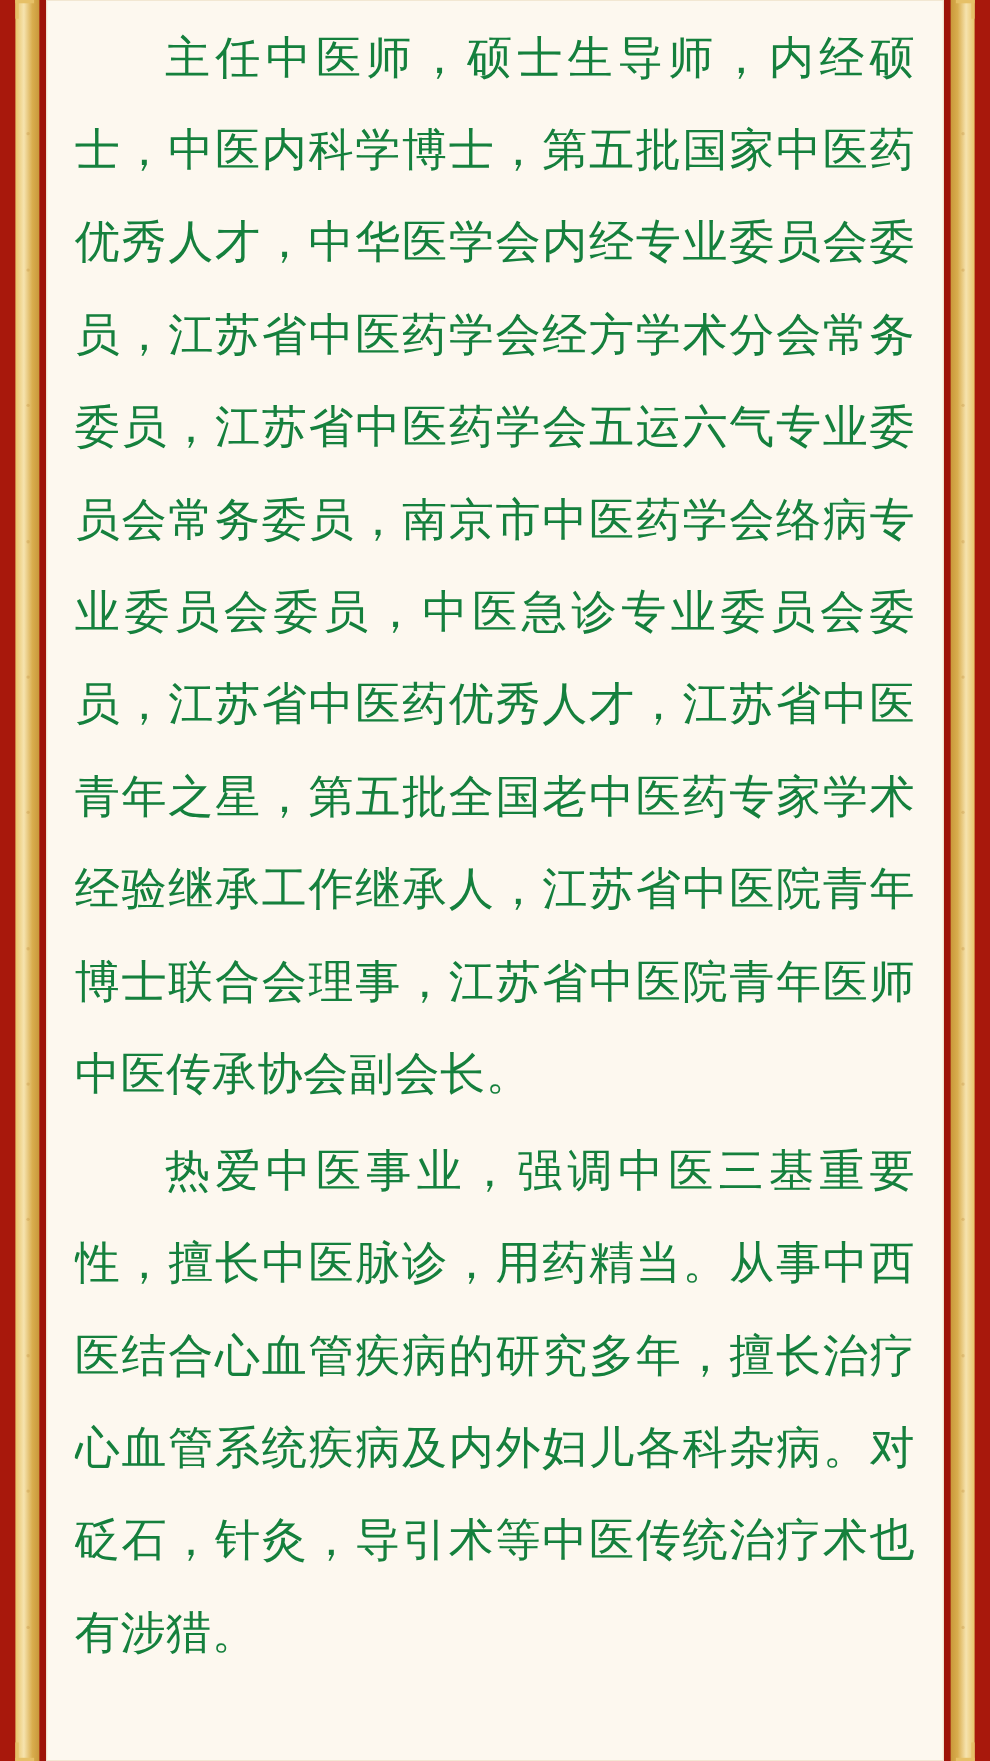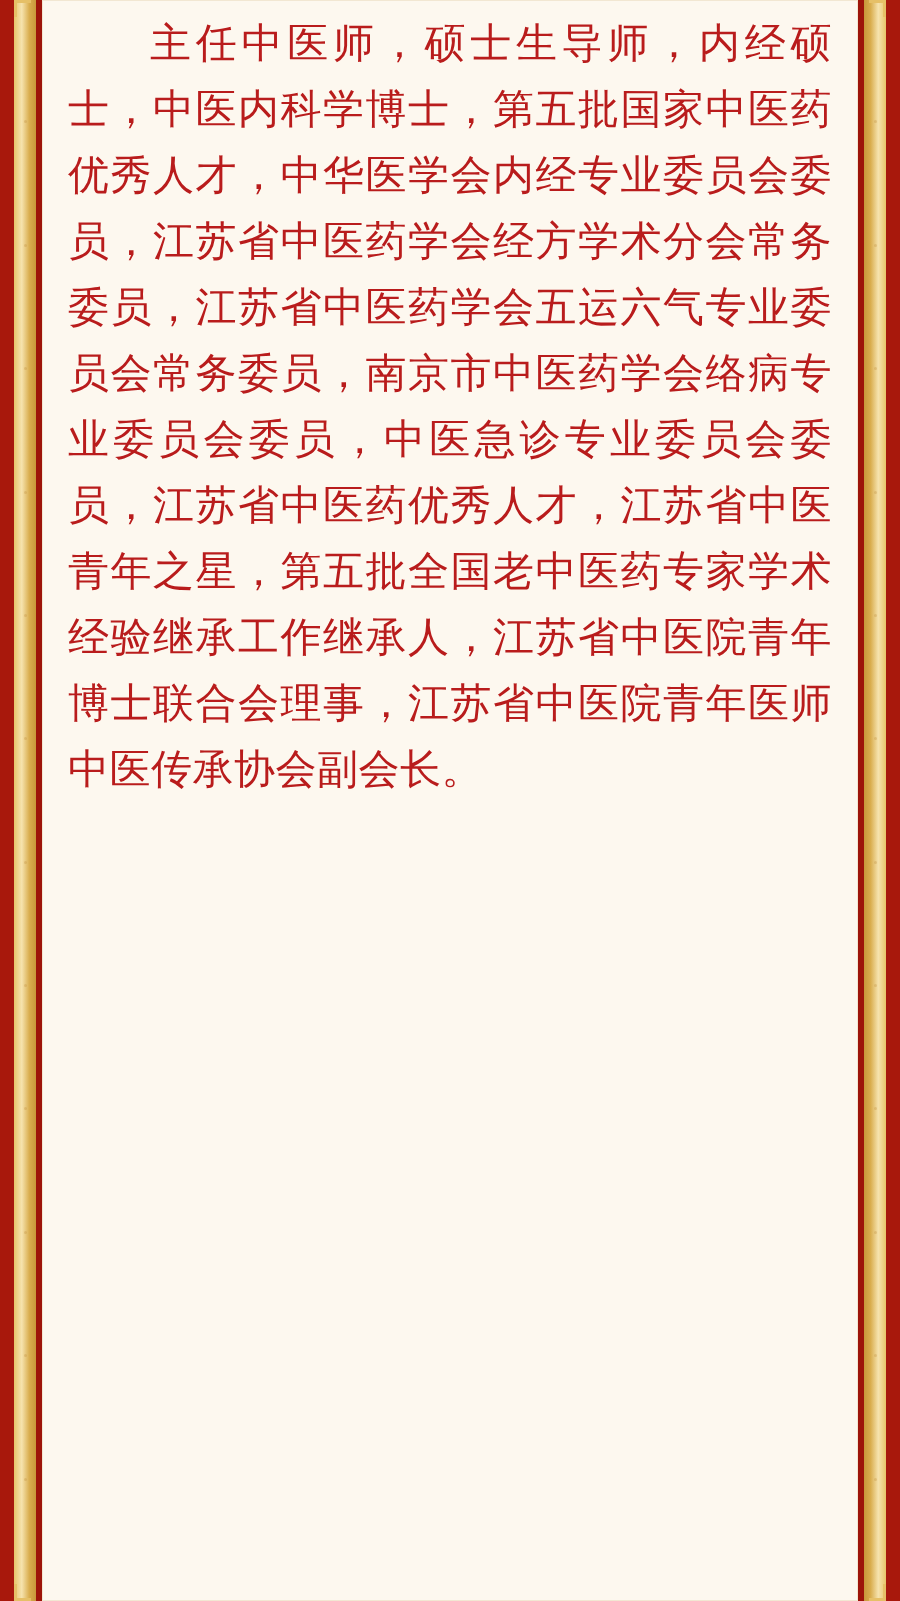--- a/index.html
+++ b/index.html
@@ -84,24 +84,24 @@
     position: absolute;
     left: 26px;
     right: 26px;
     top: 10px;
     bottom: 10px;
     overflow: hidden;
   }
 
   .para {
     margin: 0 0 4px 0;
-    color: #b91c1c;
+    color: #15803d;
     font-family: "Liberation Serif", "DejaVu Serif", serif;
     font-size: 41px;
-    line-height: 66px;
+    line-height: 84px;
     letter-spacing: 0.5px;
     text-indent: 2em;
     text-align: justify;
     text-justify: inter-character;
     word-break: break-all;
   }
 
   
   .corner {
     position: absolute;
@@ -155,16 +155,17 @@
   <div class="inner-rule right"></div>
 
   <div class="corner tl"></div>
   <div class="corner tr"></div>
   <div class="corner bl"></div>
   <div class="corner br"></div>
 
   <div class="paper">
     <div class="content">
       <p class="para">主任中医师，硕士生导师，内经硕士，中医内科学博士，第五批国家中医药优秀人才，中华医学会内经专业委员会委员，江苏省中医药学会经方学术分会常务委员，江苏省中医药学会五运六气专业委员会常务委员，南京市中医药学会络病专业委员会委员，中医急诊专业委员会委员，江苏省中医药优秀人才，江苏省中医青年之星，第五批全国老中医药专家学术经验继承工作继承人，江苏省中医院青年博士联合会理事，江苏省中医院青年医师中医传承协会副会长。</p>
+      <p class="para">热爱中医事业，强调中医三基重要性，擅长中医脉诊，用药精当。从事中西医结合心血管疾病的研究多年，擅长治疗心血管系统疾病及内外妇儿各科杂病。对砭石，针灸，导引术等中医传统治疗术也有涉猎。</p>
     </div>
   </div>
 
 </div>
 
 </body></html>

